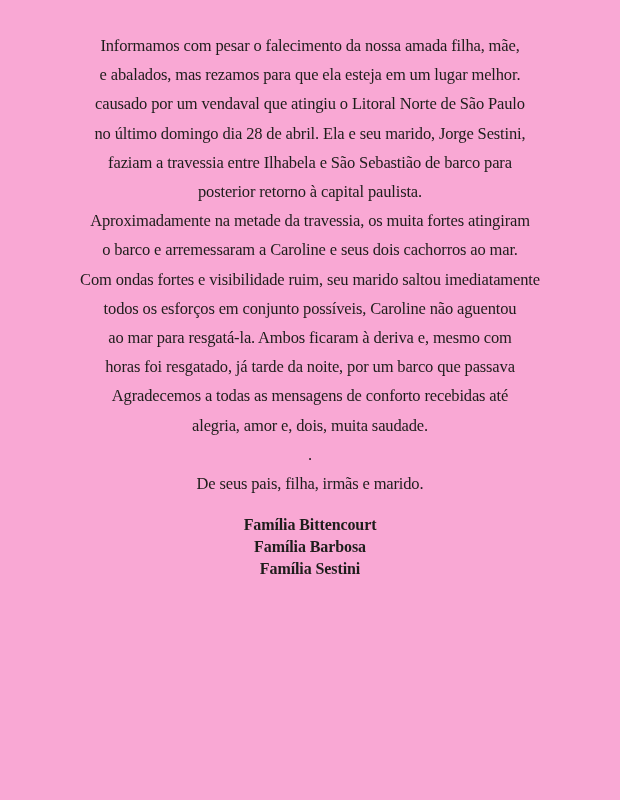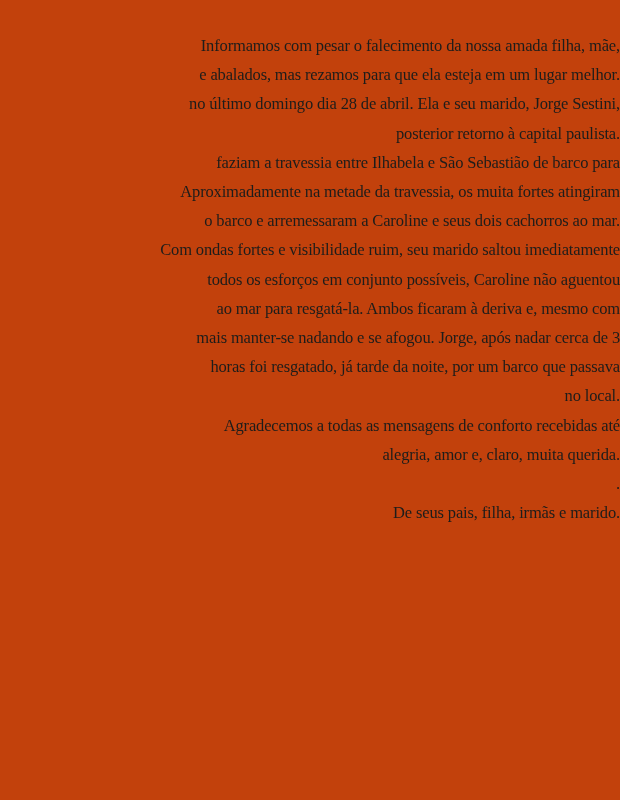--- a/index.html
+++ b/index.html
@@ -6,26 +6,26 @@
     margin: 0;
     padding: 0;
     background: #ffffff;
   }
   .page {
     position: relative;
     box-sizing: border-box;
     width: 620px;
     height: 800px;
     margin: 0 auto;
-    background: #c2410c;
+    background: #f9a8d4;
     padding-top: 31px;
     overflow: hidden;
     font-family: "Liberation Serif", "DejaVu Serif", serif;
     color: #1d1d1b;
-    text-align: right;
+    text-align: center;
   }
   .body-text {
     width: 620px;
   }
   .line {
     font-size: 16.5px;
     line-height: 29.2px;
     letter-spacing: -0.15px;
     white-space: nowrap;
   }
@@ -49,33 +49,37 @@
   }
 </style>
 </head>
 <body>
 
 <div class="page">
 
   <div class="body-text">
       <div class="line">Informamos com pesar o falecimento da nossa amada filha, mãe,</div>
       <div class="line">e abalados, mas rezamos para que ela esteja em um lugar melhor.</div>
+      <div class="line">causado por um vendaval que atingiu o Litoral Norte de São Paulo</div>
       <div class="line">no último domingo dia 28 de abril. Ela e seu marido, Jorge Sestini,</div>
+      <div class="line">faziam a travessia entre Ilhabela e São Sebastião de barco para</div>
       <div class="line">posterior retorno à capital paulista.</div>
-      <div class="line">faziam a travessia entre Ilhabela e São Sebastião de barco para</div>
       <div class="line">Aproximadamente na metade da travessia, os muita fortes atingiram</div>
       <div class="line">o barco e arremessaram a Caroline e seus dois cachorros ao mar.</div>
       <div class="line">Com ondas fortes e visibilidade ruim, seu marido saltou imediatamente</div>
       <div class="line">todos os esforços em conjunto possíveis, Caroline não aguentou</div>
       <div class="line">ao mar para resgatá-la. Ambos ficaram à deriva e, mesmo com</div>
-      <div class="line">mais manter-se nadando e se afogou. Jorge, após nadar cerca de 3</div>
       <div class="line">horas foi resgatado, já tarde da noite, por um barco que passava</div>
-      <div class="line">no local.</div>
       <div class="line">Agradecemos a todas as mensagens de conforto recebidas até</div>
-      <div class="line">alegria, amor e, claro, muita querida.</div>
+      <div class="line">alegria, amor e, dois, muita saudade.</div>
     </div>
 
   <div class="dot-line">.</div>
 
   <div class="signature-line">De seus pais, filha, irmãs e marido.</div>
 
+  <div class="families">
+      <div class="family-line">Família Bittencourt</div>
+      <div class="family-line">Família Barbosa</div>
+      <div class="family-line">Família Sestini</div>
+    </div>
 
 </div>
 
 </body></html>

